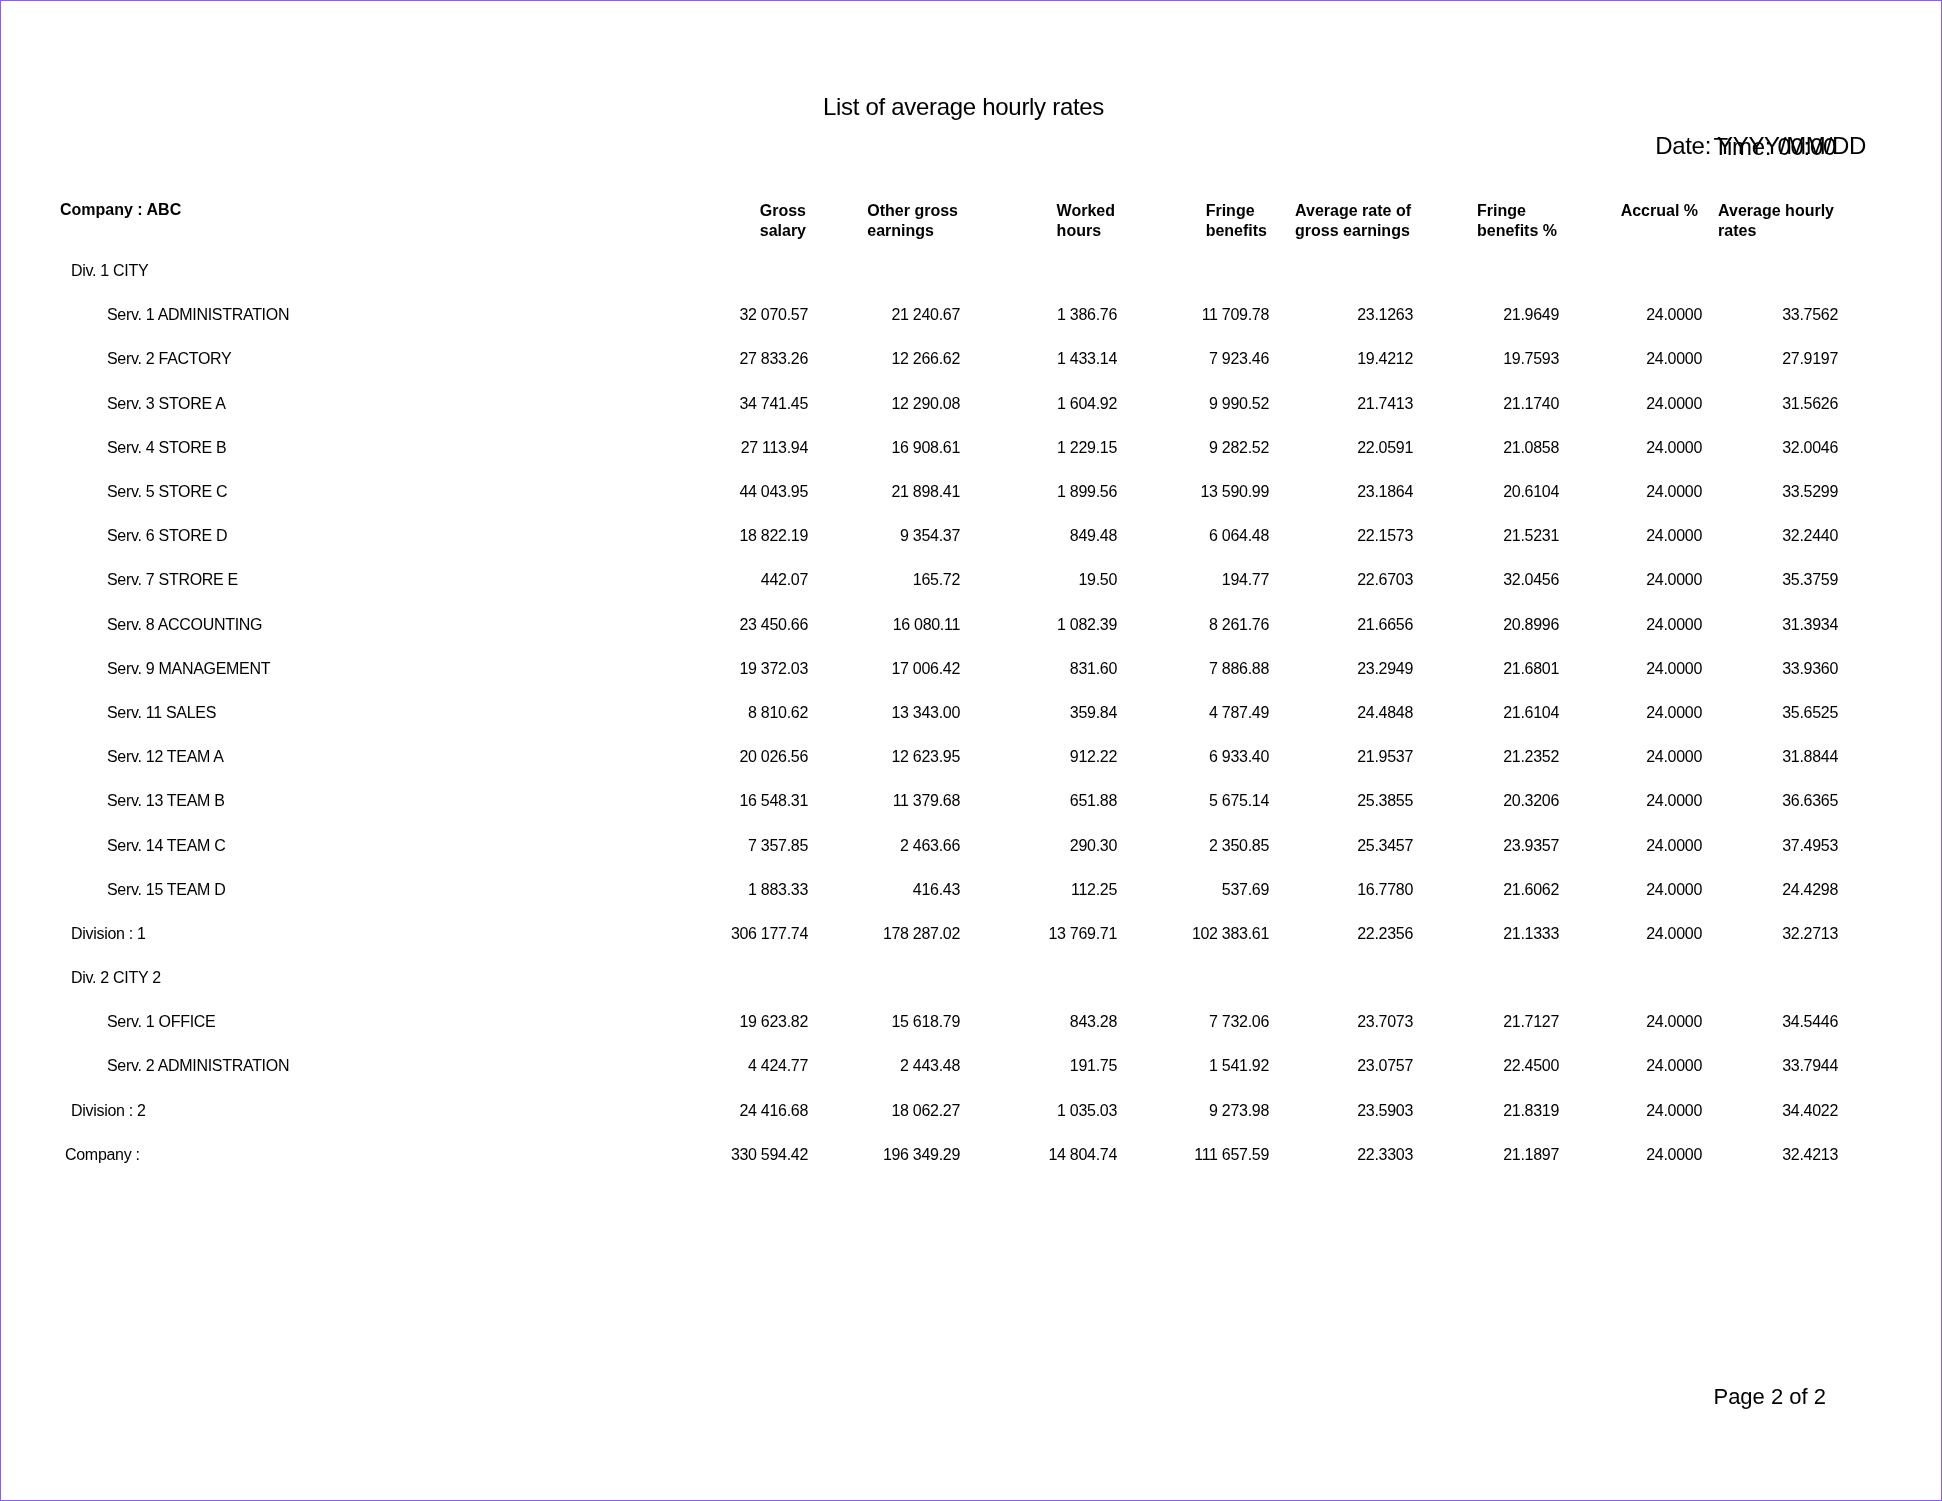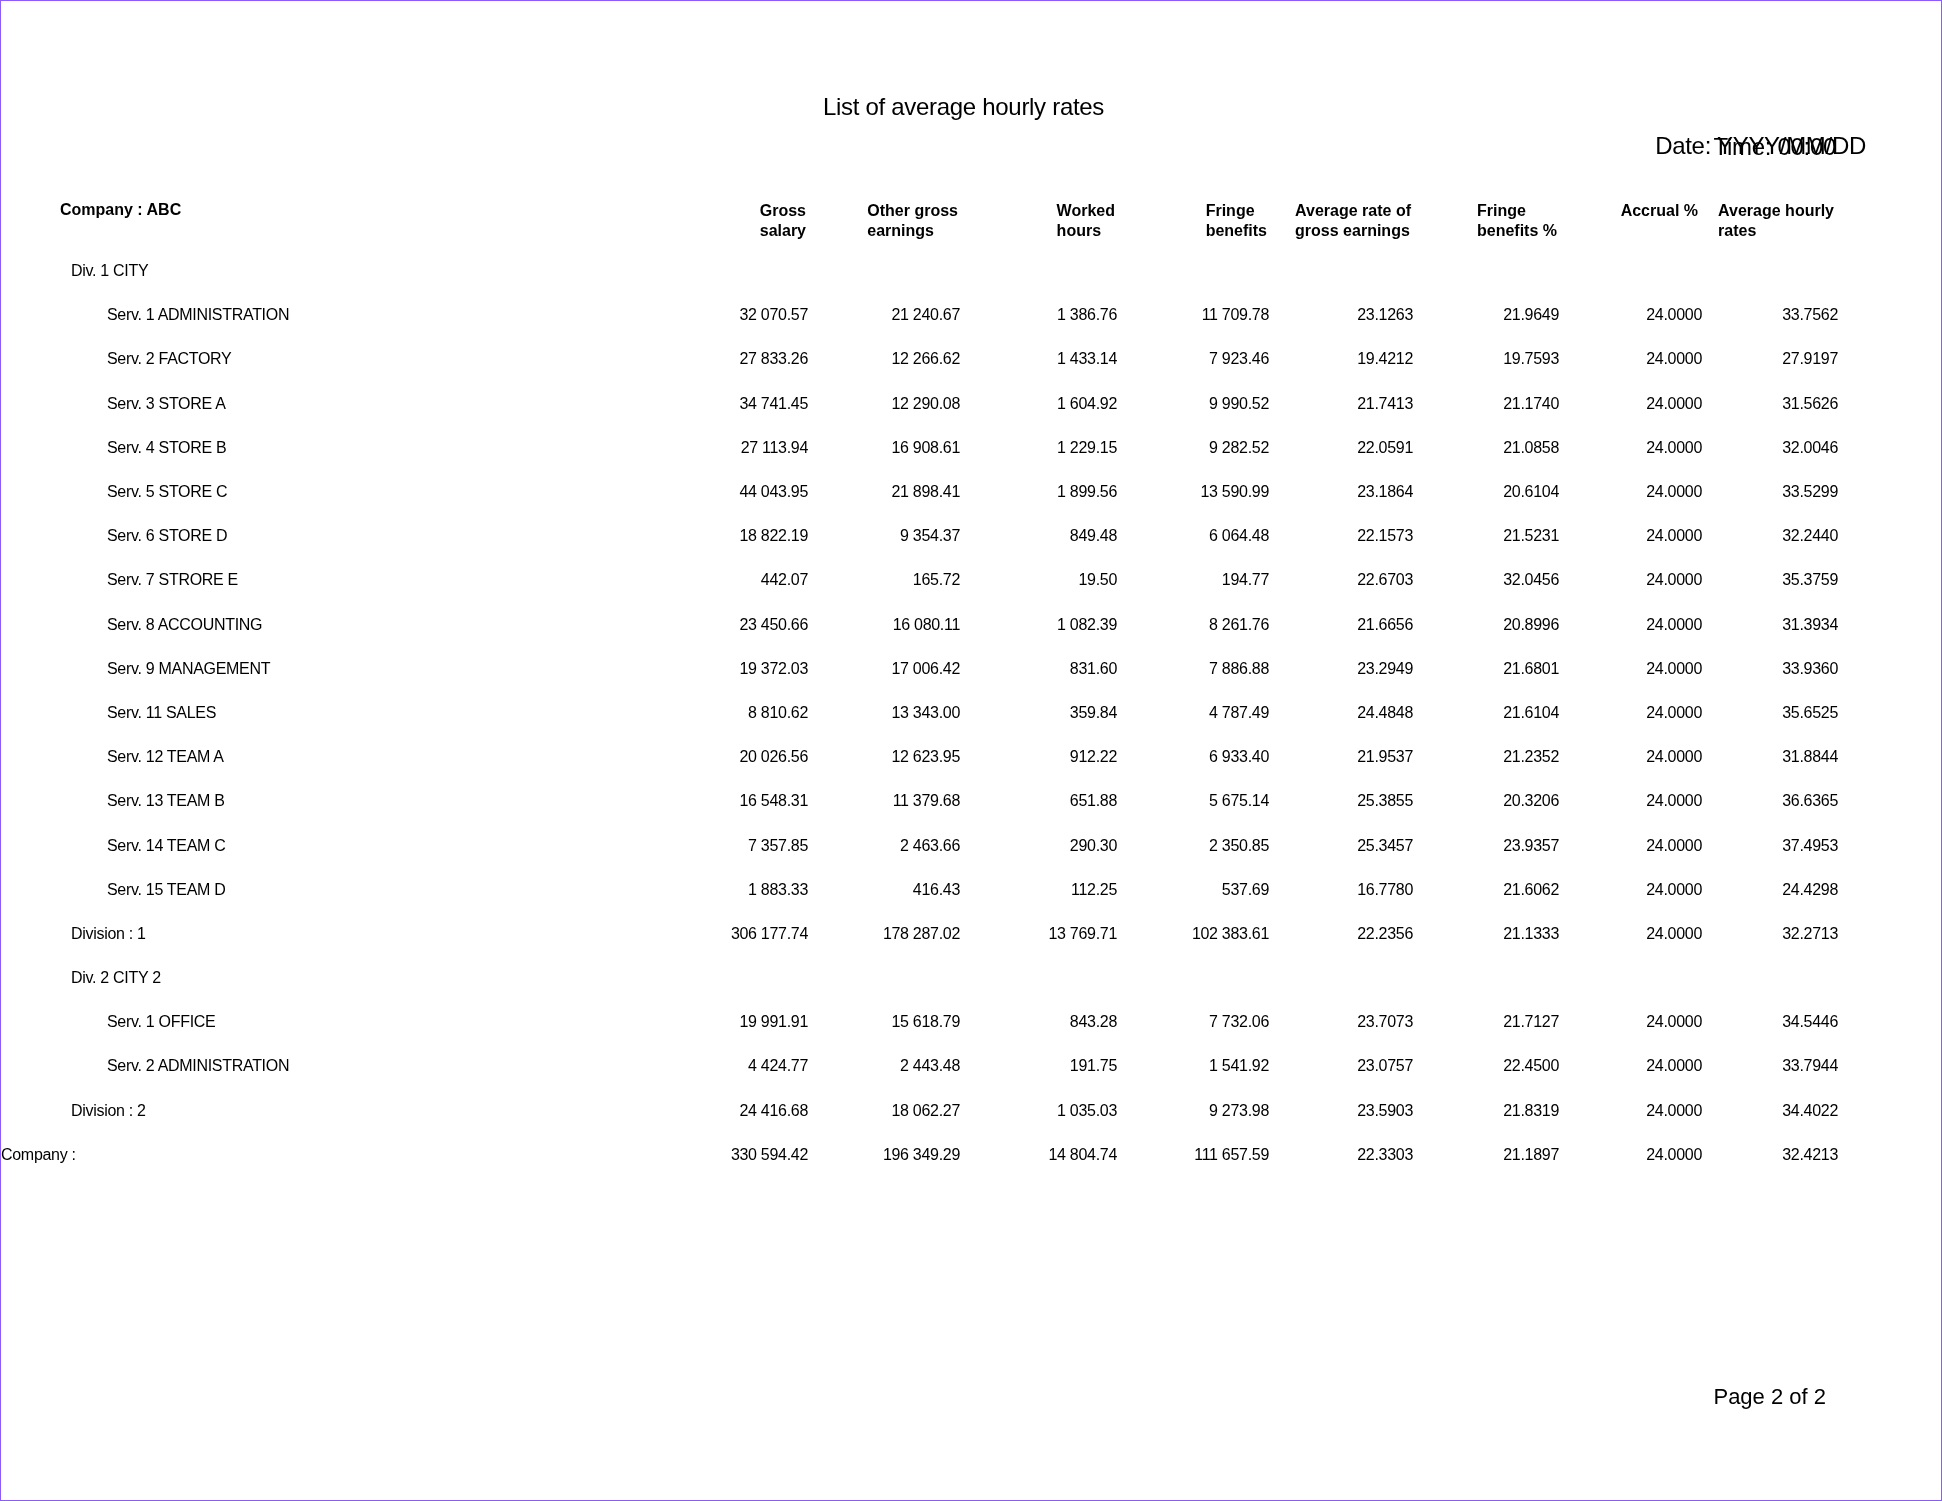--- a/index.html
+++ b/index.html
@@ -14,21 +14,21 @@
   .company { position: absolute; left: 59px; top: 200px; font-size: 16px; font-weight: bold; }
   .hdr { position: absolute; top: 200px; font-size: 16px; font-weight: bold; text-align: left;
          line-height: 20px; white-space: nowrap; }
   .hdr span { display: block; }
   table { position: absolute; left: 0; top: 248px; border-collapse: collapse; font-size: 16px; }
   td { padding: 0; height: 44.2px; vertical-align: middle; white-space: nowrap; letter-spacing: -0.3px; }
   td.lbl { width: 700px; }
   td.lbl.div { padding-left: 70px; width: 630px; }
   td.lbl.srv { padding-left: 106px; width: 594px; }
   td.lbl.tot { padding-left: 70px; width: 630px; }
-  td.lbl.co  { width: 636px; }
+  td.lbl.co  { padding-left: 64px; width: 636px; }
   td.num { text-align: right; }
   .c1 { width: 107px; } .c2 { width: 152px; } .c3 { width: 157px; } .c4 { width: 152px; }
   .c5 { width: 144px; } .c6 { width: 146px; } .c7 { width: 143px; } .c8 { width: 136px; }
   .footer { position: absolute; right: 115px; top: 1383px; font-size: 22px; }
 </style>
 </head>
 <body>
 
 <div class="page">
   <div class="title">List of average hourly rates</div>
@@ -253,21 +253,21 @@
           <td class="num c2"></td>
           <td class="num c3"></td>
           <td class="num c4"></td>
           <td class="num c5"></td>
           <td class="num c6"></td>
           <td class="num c7"></td>
           <td class="num c8"></td>
         </tr>
         <tr>
           <td class="lbl srv">Serv. 1 OFFICE</td>
-          <td class="num c1">19 991.91</td>
+          <td class="num c1">19 623.82</td>
           <td class="num c2">15 618.79</td>
           <td class="num c3">843.28</td>
           <td class="num c4">7 732.06</td>
           <td class="num c5">23.7073</td>
           <td class="num c6">21.7127</td>
           <td class="num c7">24.0000</td>
           <td class="num c8">34.5446</td>
         </tr>
         <tr>
           <td class="lbl srv">Serv. 2 ADMINISTRATION</td>

